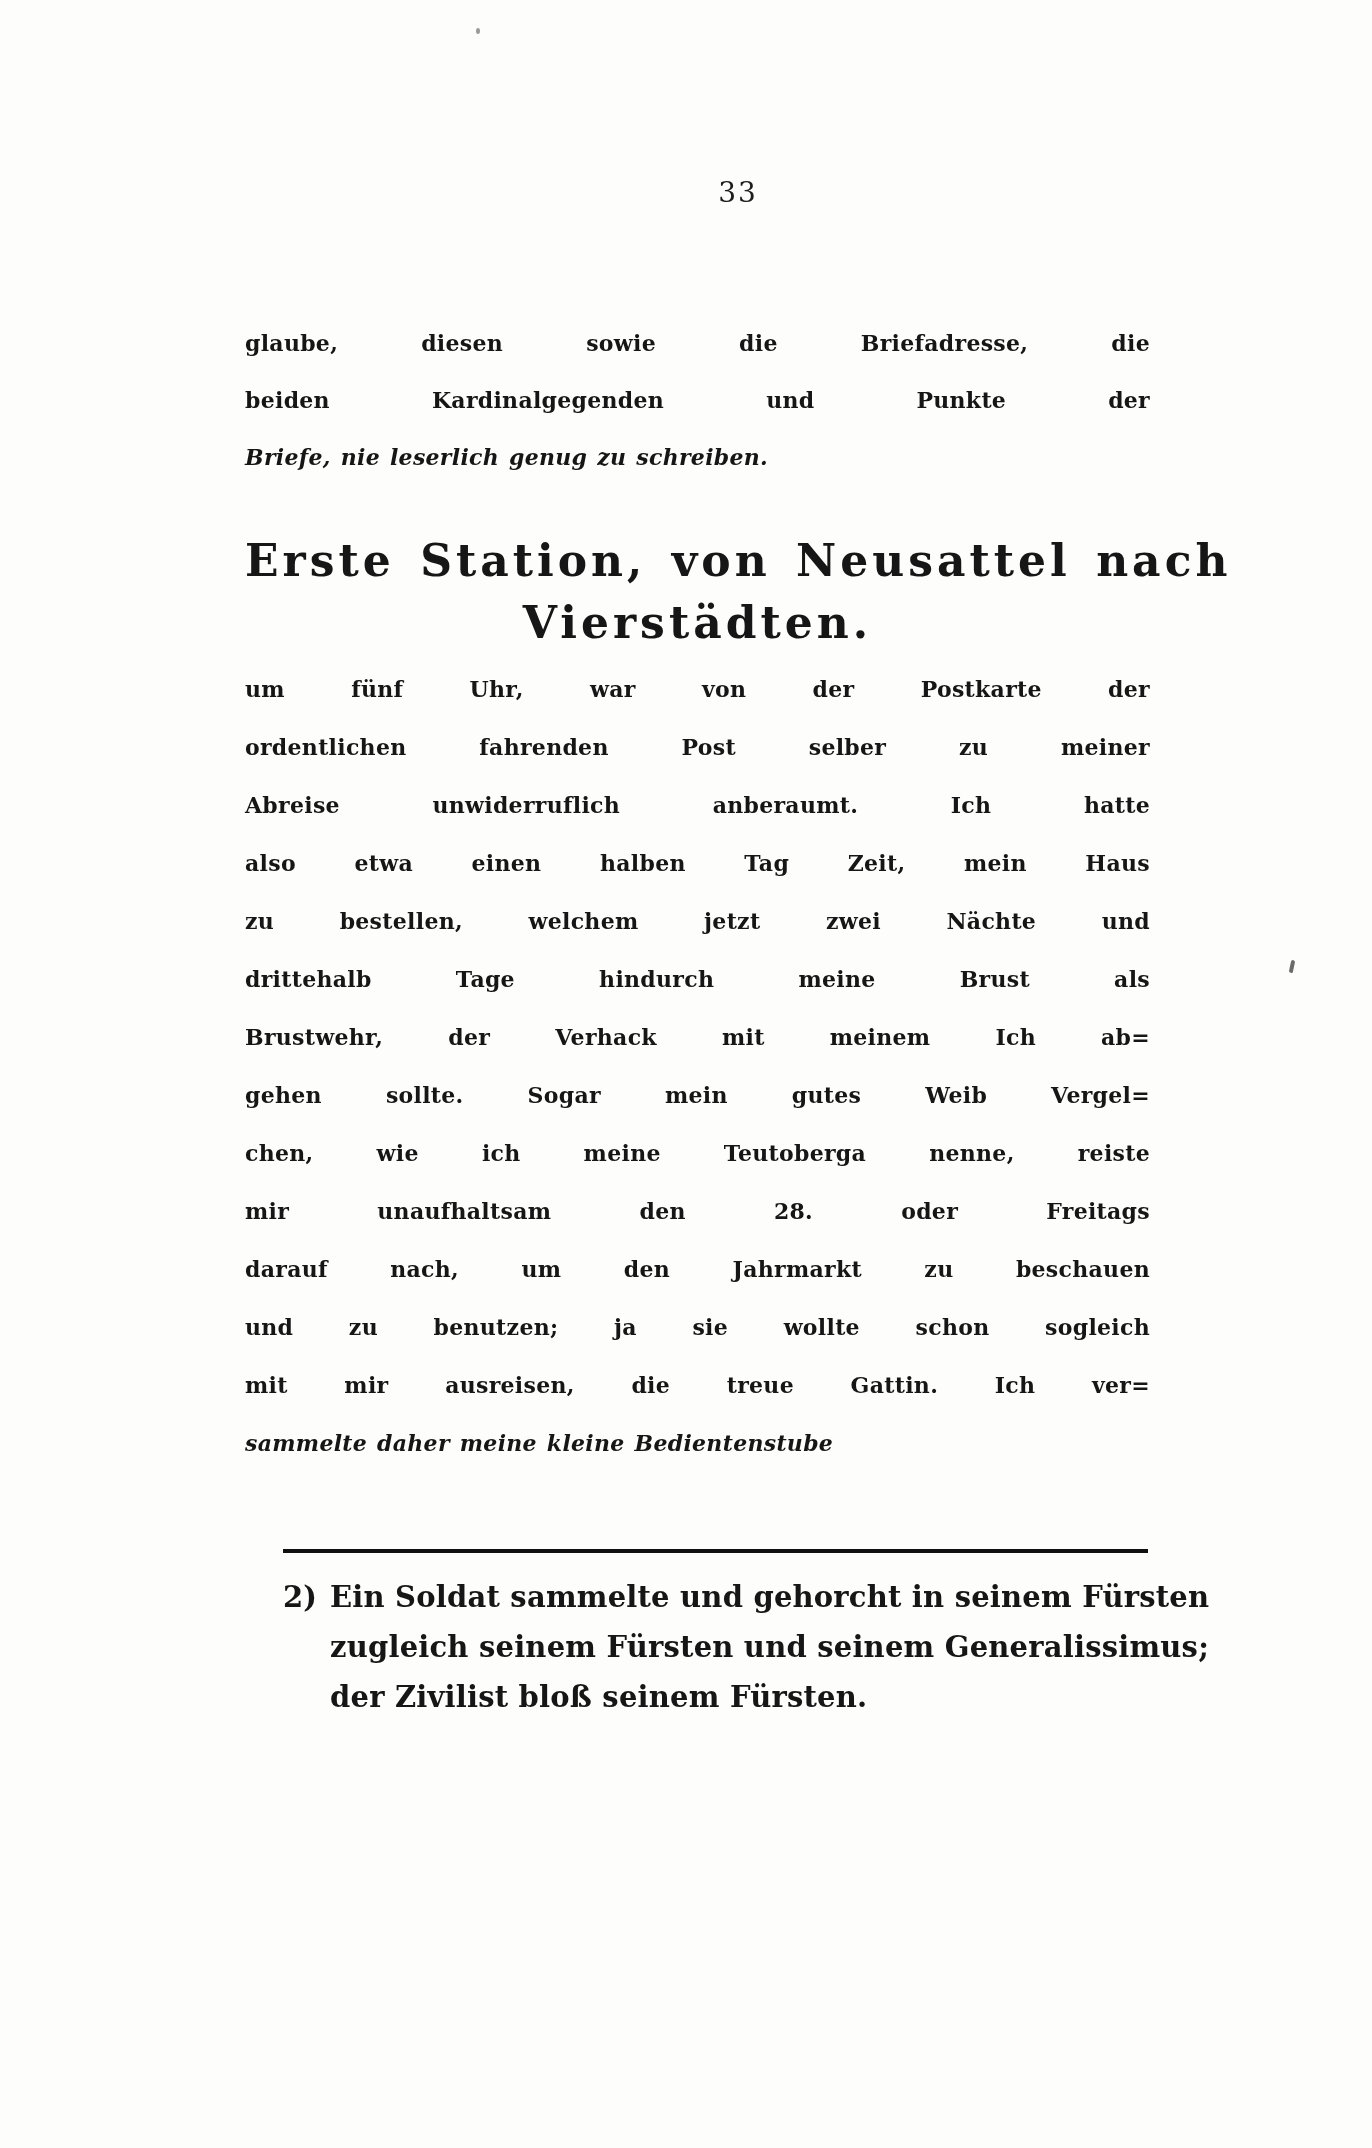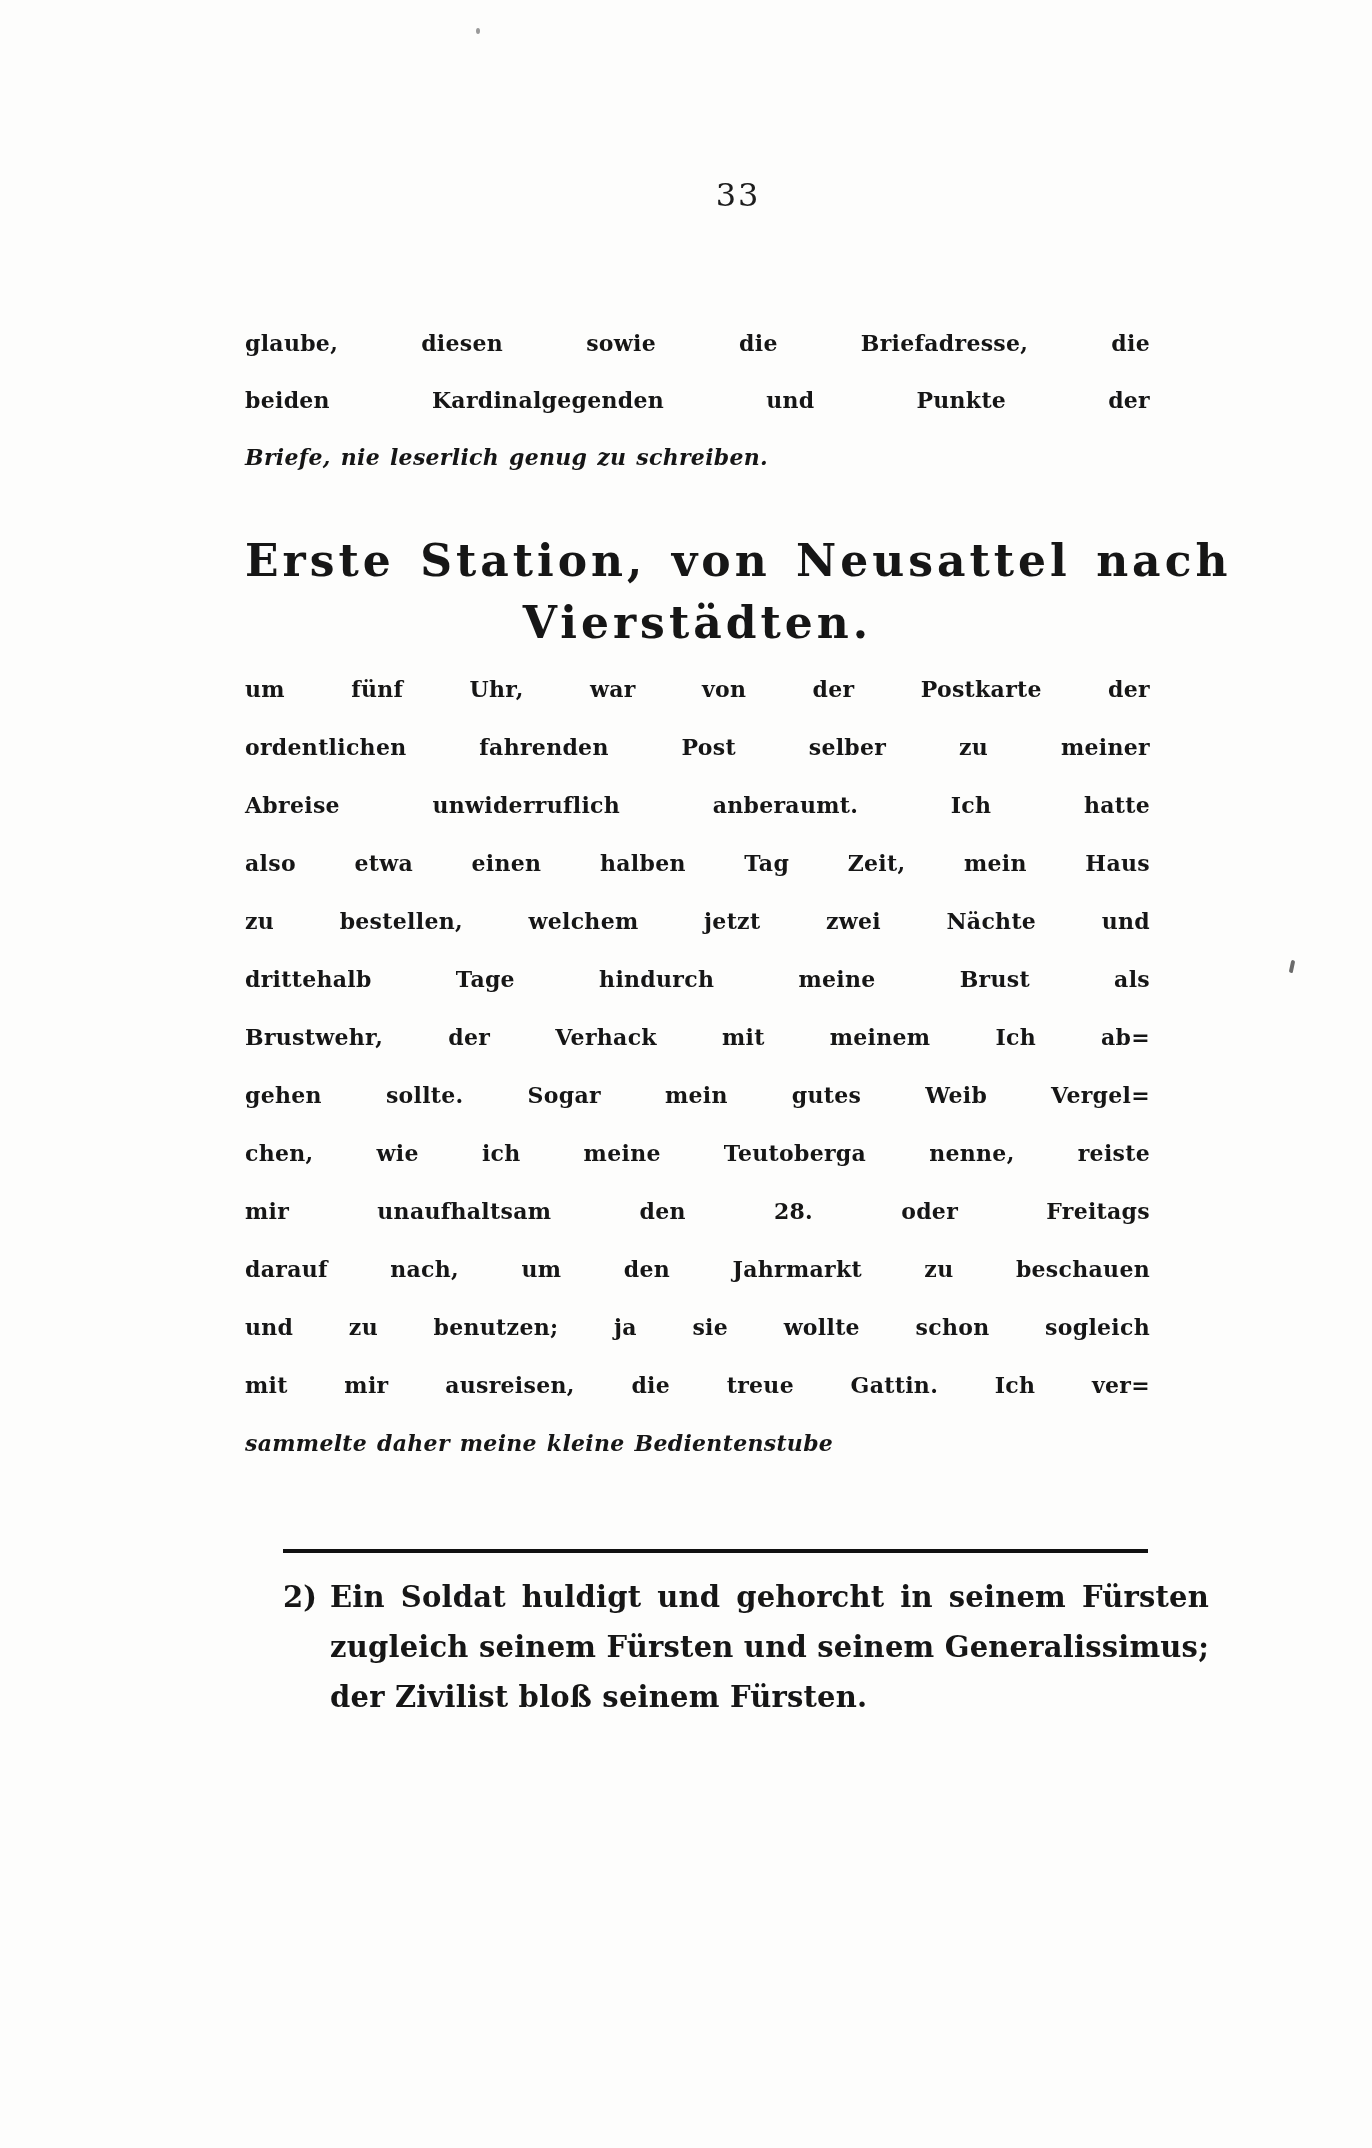--- a/index.html
+++ b/index.html
@@ -17,21 +17,21 @@
     font-family: "DejaVu Serif", "Liberation Serif", serif;
     overflow: hidden;
   }
   .folio {
     position: absolute;
     top: 176px;
     left: 0;
     width: 1372px;
     text-align: center;
     text-indent: 104px; 
-    font-size: 32px;
+    font-size: 28px;
     font-weight: 400;
     letter-spacing: 2px;
     color: #1d1d1d;
   }
   .textline {
     display: block;
     height: 57px;
     line-height: 57px;
     white-space: nowrap;
     text-align: justify;
@@ -175,19 +175,19 @@
     <span class="textline last">sammelte daher meine kleine Bedientenstube</span>
   </div>
 
   <div class="speck-margin"></div>
 
   <div class="footnote-rule"></div>
 
   <div class="footnote">
     <span class="fn-marker">2)</span>
     <span class="fn-body">
-      <span class="fn-line">Ein Soldat huldigt und gehorcht in seinem Fürsten</span>
+      <span class="fn-line">Ein Soldat sammelte und gehorcht in seinem Fürsten</span>
       <span class="fn-line loose">zugleich seinem Fürsten und seinem Generalissimus;</span>
       <span class="fn-line loose">der Zivilist bloß seinem Fürsten.</span>
     </span>
   </div>
 
 </div>
 
 </body></html>

